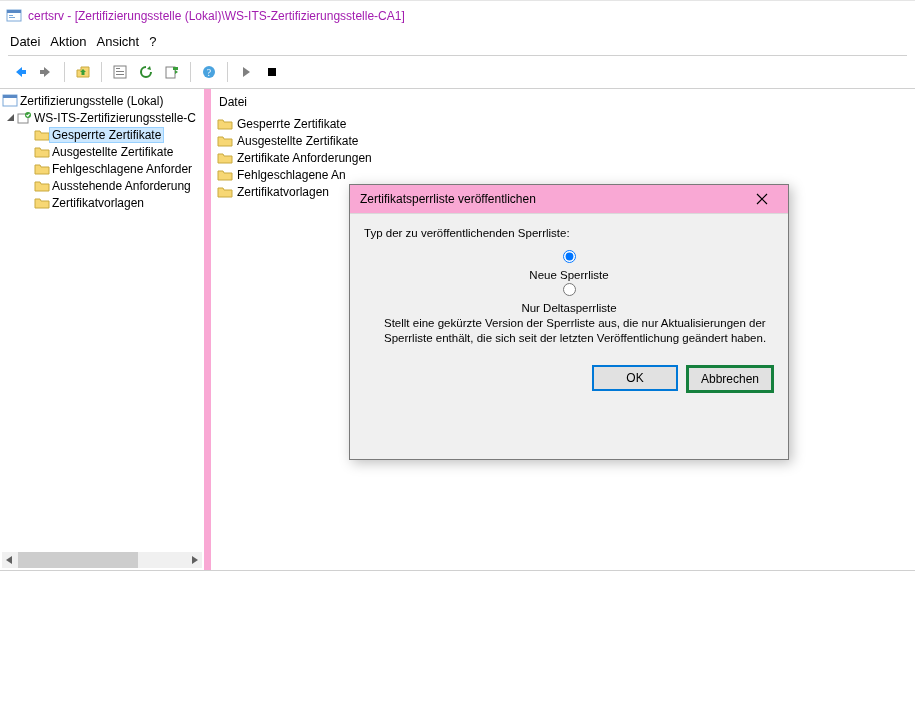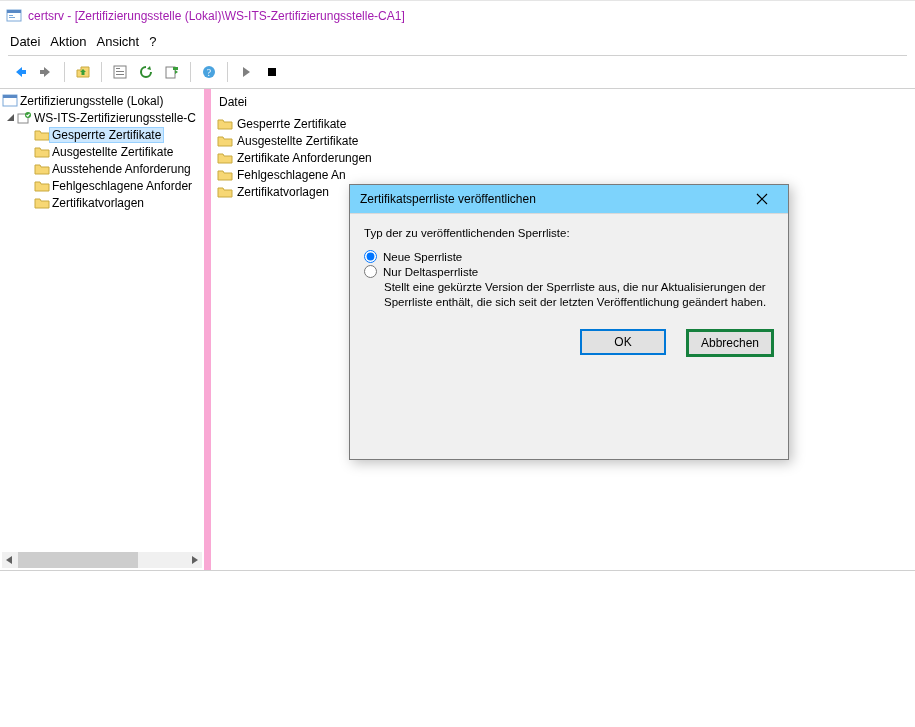--- a/index.html
+++ b/index.html
@@ -139,21 +139,21 @@
   .statusbar {
     height: 22px;
   }
   
   .dialog {
     position: absolute;
     left: 349px;
     top: 183px;
     width: 438px;
     height: 274px;
-    background: #7dd3fc;
+    background: #f9a8d4;
     border: 1px solid #7a7a7a;
     box-shadow: 3px 3px 12px rgba(0,0,0,0.25);
     display: flex;
     flex-direction: column;
     justify-content: center;
   }
   .dialog-title {
     height: 28px;
     display:flex; align-items:center;
     padding: 0 6px 0 10px;
@@ -168,24 +168,24 @@
   }
   .dialog-body {
     flex:1;
     background: #f0f0f0;
     border-top: 1px solid #d9d9d9;
     padding: 12px 14px;
     font-size: 11.5px;
     color: #000;
   }
   .dialog-body p { margin: 0 0 10px 0; line-height: 1.25; }
-  .radio-row { display:flex; align-items:center; gap:6px; margin-top:2px; }
+  .radio-row { display:flex; align-items:center; gap:6px; margin-top:2px;flex-direction:column; }
   .radio-desc { margin: 2px 0 12px 20px; line-height:1.25; }
   .dialog-buttons {
-    display:flex; justify-content:flex-end; gap:20px;
+    display:flex; justify-content:flex-end; gap:8px;
     padding-top: 8px;
   }
   .btn {
     min-width: 82px;
     height: 22px;
     font-size: 12px;
     background: #e1e1e1;
     border: 3px solid #15803d;
     display:inline-flex; align-items:center; justify-content:center;
     cursor: default;
@@ -325,29 +325,29 @@
             </svg>
           </span>
         <span class="label">Ausgestellte Zertifikate</span>
       </div>
       <div class="tree-row" style="padding-left:34px">
         <span class="folder-icon">
             <svg width="16" height="16" viewBox="0 0 16 16">
               <path d="M1 4 L6 4 L7 6 L15 6 L15 13 L1 13 Z" fill="#f7d774" stroke="#c9a93e"></path>
             </svg>
           </span>
+        <span class="label">Fehlgeschlagene Anforder</span>
+      </div>
+      <div class="tree-row" style="padding-left:34px">
+        <span class="folder-icon">
+            <svg width="16" height="16" viewBox="0 0 16 16">
+              <path d="M1 4 L6 4 L7 6 L15 6 L15 13 L1 13 Z" fill="#f7d774" stroke="#c9a93e"></path>
+            </svg>
+          </span>
         <span class="label">Ausstehende Anforderung</span>
-      </div>
-      <div class="tree-row" style="padding-left:34px">
-        <span class="folder-icon">
-            <svg width="16" height="16" viewBox="0 0 16 16">
-              <path d="M1 4 L6 4 L7 6 L15 6 L15 13 L1 13 Z" fill="#f7d774" stroke="#c9a93e"></path>
-            </svg>
-          </span>
-        <span class="label">Fehlgeschlagene Anforder</span>
       </div>
       <div class="tree-row" style="padding-left:34px">
         <span class="folder-icon">
             <svg width="16" height="16" viewBox="0 0 16 16">
               <path d="M1 4 L6 4 L7 6 L15 6 L15 13 L1 13 Z" fill="#f7d774" stroke="#c9a93e"></path>
             </svg>
           </span>
         <span class="label">Zertifikatvorlagen</span>
       </div>
 

